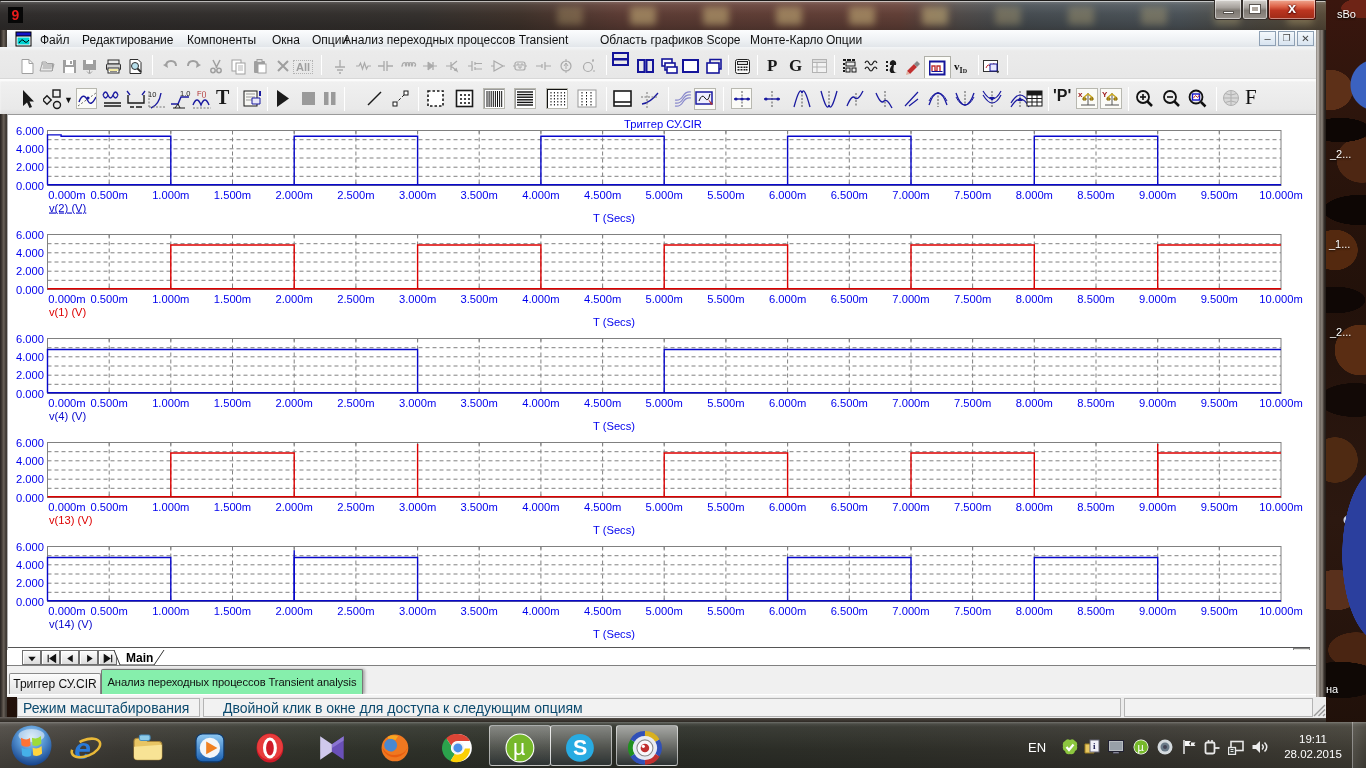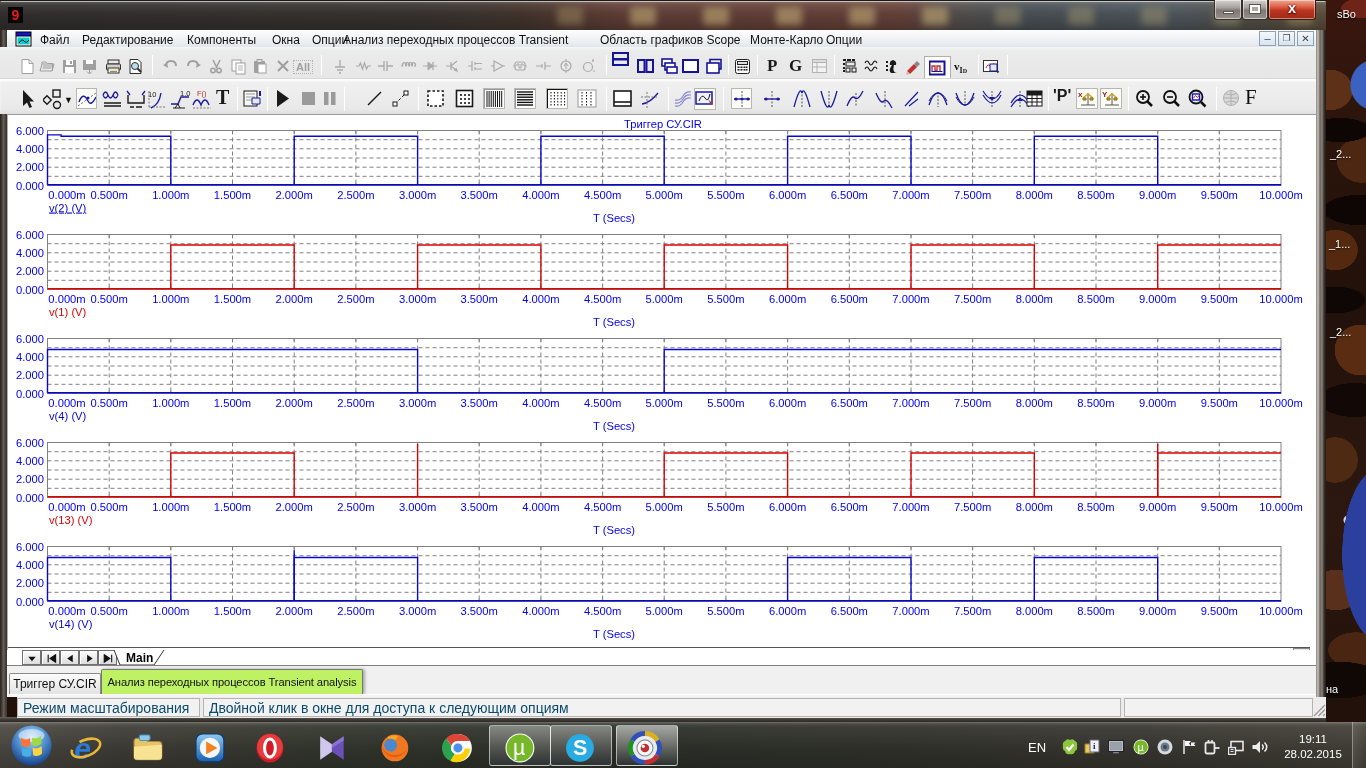--- a/index.html
+++ b/index.html
@@ -997,26 +997,26 @@
         <path d="M13 4 v8 M5 4 L11 8 L5 12 z" stroke="#111" fill="#111" stroke-width="1.2"></path>
       </svg></span>
     <svg class="abs" style="left:105px;top:0" width="70" height="16">
       <path d="M2 0 L8 15 L42 15 L52 0" fill="#fff" stroke="#333"></path>
       <text x="14" y="12" font-family="Liberation Sans" font-size="12" font-weight="bold" fill="#000">Main</text>
     </svg>
   <div class="abs" style="left:0;top:15px;width:1309px;height:1px;background:#808080"></div>
 </div>
 <div class="abs" style="left:7px;top:666px;width:1309px;height:31px;background:#f0f0f0">
 <div class="abs" style="left:2px;top:7px;width:92px;height:21px;background:linear-gradient(180deg,#fcfcfc,#e2e2e2);border:1px solid #8a8a8a;border-bottom:none;border-radius:2px 2px 0 0;font-size:12px;color:#111;text-align:center;line-height:20px">Триггер СУ.CIR</div>
-<div class="abs" style="left:94px;top:3px;width:262px;height:25px;background:#bef264;border:1px solid #777;border-bottom:none;border-radius:2px 2px 0 0;box-shadow:2px 0 3px rgba(0,0,0,.3);font-size:11.2px;color:#111;text-align:center;line-height:24px;letter-spacing:-.1px">Анализ переходных процессов Transient analysis</div>
+<div class="abs" style="left:94px;top:3px;width:262px;height:25px;background:#86efac;border:1px solid #777;border-bottom:none;border-radius:2px 2px 0 0;box-shadow:2px 0 3px rgba(0,0,0,.3);font-size:11.2px;color:#111;text-align:center;line-height:24px;letter-spacing:-.1px">Анализ переходных процессов Transient analysis</div>
 <div class="abs" style="left:0;top:28px;width:1309px;height:3px;background:#f4f4f4;border-top:1px solid #fff"></div>
 </div>
 <div class="abs" style="left:17px;top:697px;width:1309px;height:21px;background:#ececec;font-size:14px;color:#0c4a6e">
 <div class="abs" style="left:0;top:1px;width:183px;height:19px;background:#f2f2f2;border:1px solid #b4b4b4;line-height:18px;padding-left:5px;overflow:hidden">Режим масштабирования</div>
-<div class="abs" style="left:186px;top:1px;width:918px;height:19px;background:#f2f2f2;border:1px solid #b4b4b4;line-height:18px;padding-left:5px;overflow:hidden">Двойной клик в окне для доступа к следующим опциям</div>
+<div class="abs" style="left:186px;top:1px;width:918px;height:19px;background:#f2f2f2;border:1px solid #b4b4b4;line-height:18px;padding-left:19px;overflow:hidden">Двойной клик в окне для доступа к следующим опциям</div>
 <div class="abs" style="left:1107px;top:1px;width:189px;height:19px;background:#f2f2f2;border:1px solid #b4b4b4"></div>
 <svg class="abs" style="left:1296px;top:7px" width="13" height="13">
       <path d="M12 1 L1 12 M12 5.5 L5.5 12 M12 10 L10 12" stroke="#999" stroke-width="1.4"></path>
     </svg>
 </div>
 <div class="abs" style="left:0;top:722px;width:1366px;height:46px;
  background:linear-gradient(90deg,#4e4a44 0,#403e38 120px,#35382f 320px,#2e312a 650px,#32332c 900px,#3a3832 1150px,#454239 1366px)">
 <div class="abs" style="left:0;top:0;width:1366px;height:46px;background:linear-gradient(180deg,rgba(255,255,255,.30) 0,rgba(255,255,255,.12) 2px,rgba(255,255,255,.05) 5px,rgba(0,0,0,.10) 28px,rgba(0,0,0,.22) 46px)"></div>
 </div>
 <svg class="abs" style="left:9px;top:723px" width="45" height="45">

